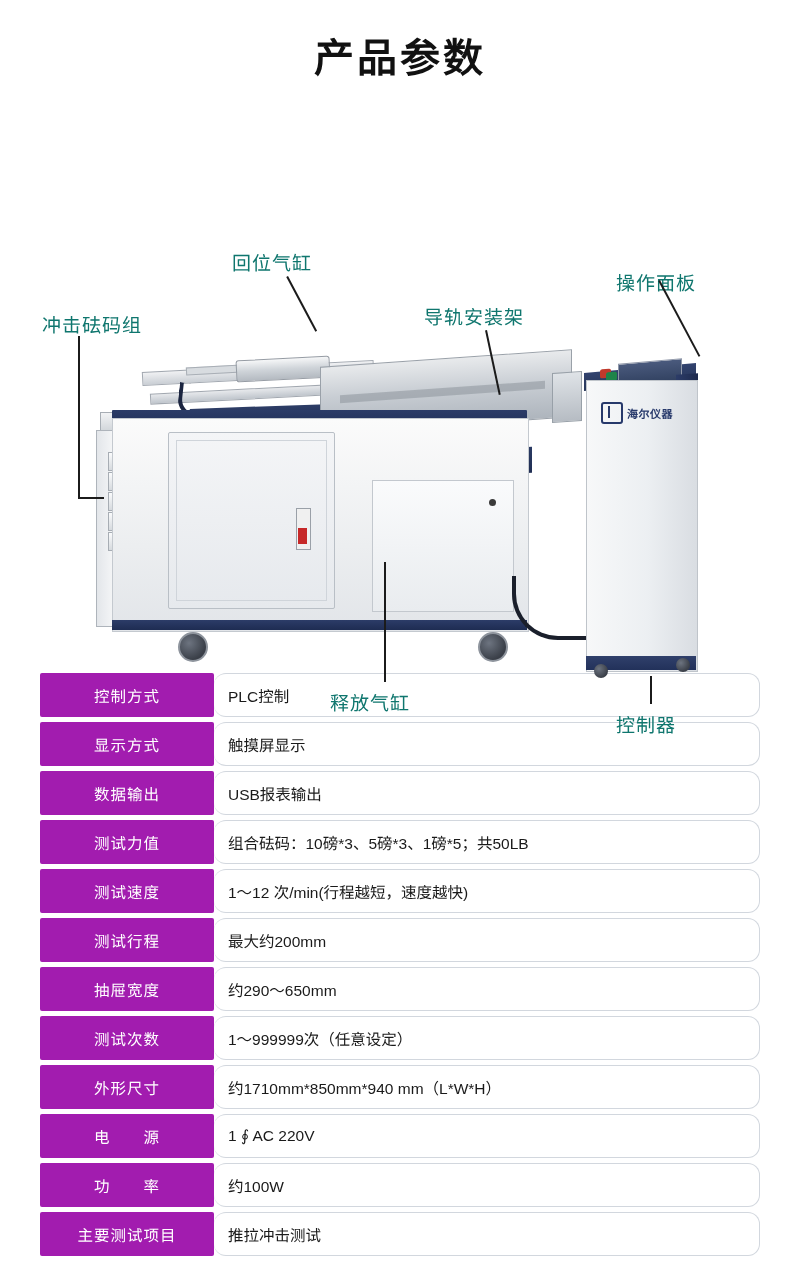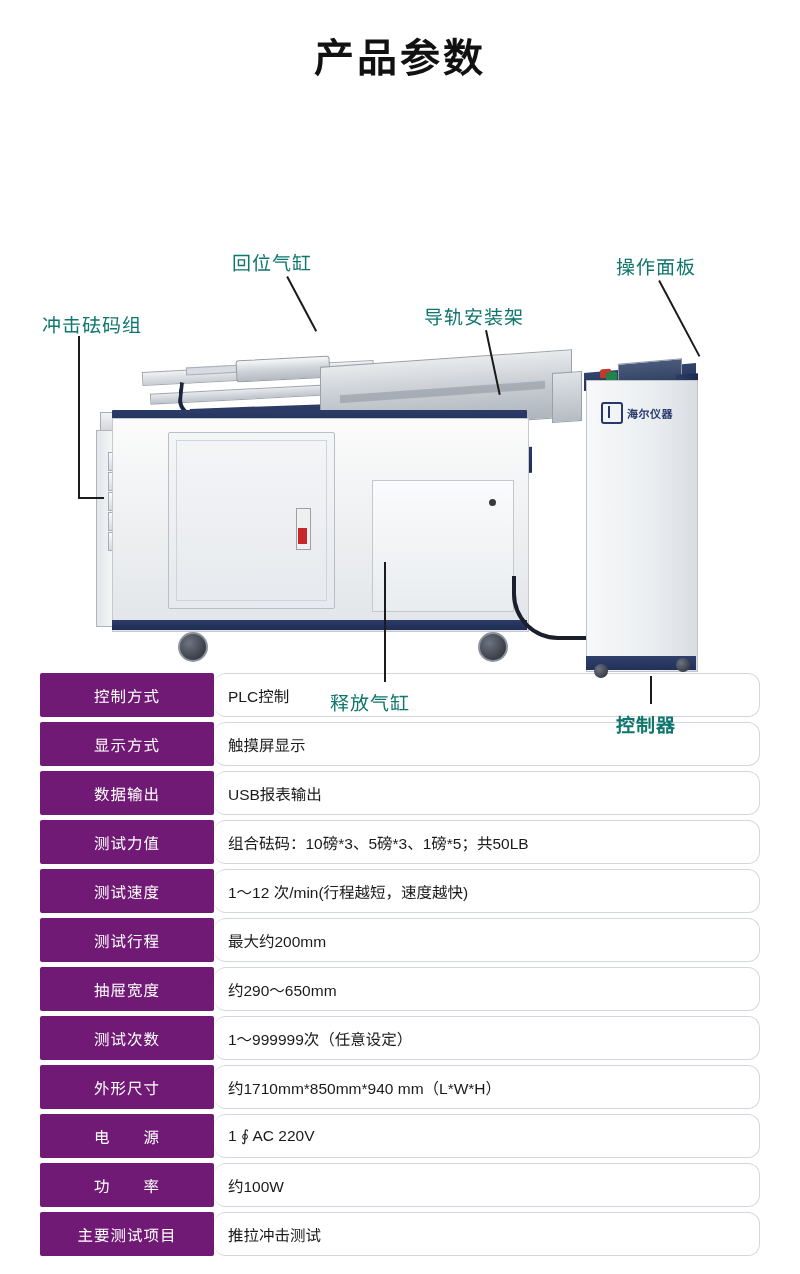--- a/index.html
+++ b/index.html
@@ -255,21 +255,21 @@
   .spec-table {
     width: 720px;
     margin: 8px auto 0 auto;
     border-collapse: separate;
     border-spacing: 0 5px;
     font-size: 15px;
   }
   .spec-table td { vertical-align: middle; }
   .spec-key {
     width: 166px;
-    background: #701a75;
+    background: #a21caf;
     color: #ffffff;
     text-align: center;
     font-size: 15.5px;
     letter-spacing: 1px;
     padding: 11px 4px;
     border-radius: 2px;
     white-space: nowrap;
   }
   .spec-val {
     background: #ffffff;
@@ -348,27 +348,27 @@
   <div class="callout-label" style="left:42px; top:210px;">冲击砝码组</div>
   <div class="leader v" style="left:78px; top:236px; height:162px;"></div>
   <div class="leader h" style="left:78px; top:397px; width:26px;"></div>
 
   <div class="callout-label" style="left:232px; top:148px;">回位气缸</div>
   <div class="leader diag" style="left:288px; top:176px; width:62px; transform: rotate(62deg);"></div>
 
   <div class="callout-label" style="left:424px; top:202px;">导轨安装架</div>
   <div class="leader diag" style="left:487px; top:230px; width:66px; transform: rotate(78deg);"></div>
 
-  <div class="callout-label" style="left:616px; top:152px;">操作面板</div>
+  <div class="callout-label" style="left:616px; top:168px;">操作面板</div>
   <div class="leader diag" style="left:660px; top:180px; width:86px; transform: rotate(62deg);"></div>
 
   <div class="callout-label" style="left:330px; top:588px;">释放气缸</div>
   <div class="leader v" style="left:384px; top:462px; height:120px;"></div>
 
-  <div class="callout-label" style="left:616px; top:610px;font-weight:bold;">控制器</div>
+  <div class="callout-label" style="left:616px; top:610px;">控制器</div>
   <div class="leader v" style="left:650px; top:576px; height:28px;"></div>
 </div>
 
 <table class="spec-table">
   <tbody>
     <tr>
       <td class="spec-key">控制方式</td>
       <td class="spec-val">PLC控制</td>
     </tr>
     <tr>

